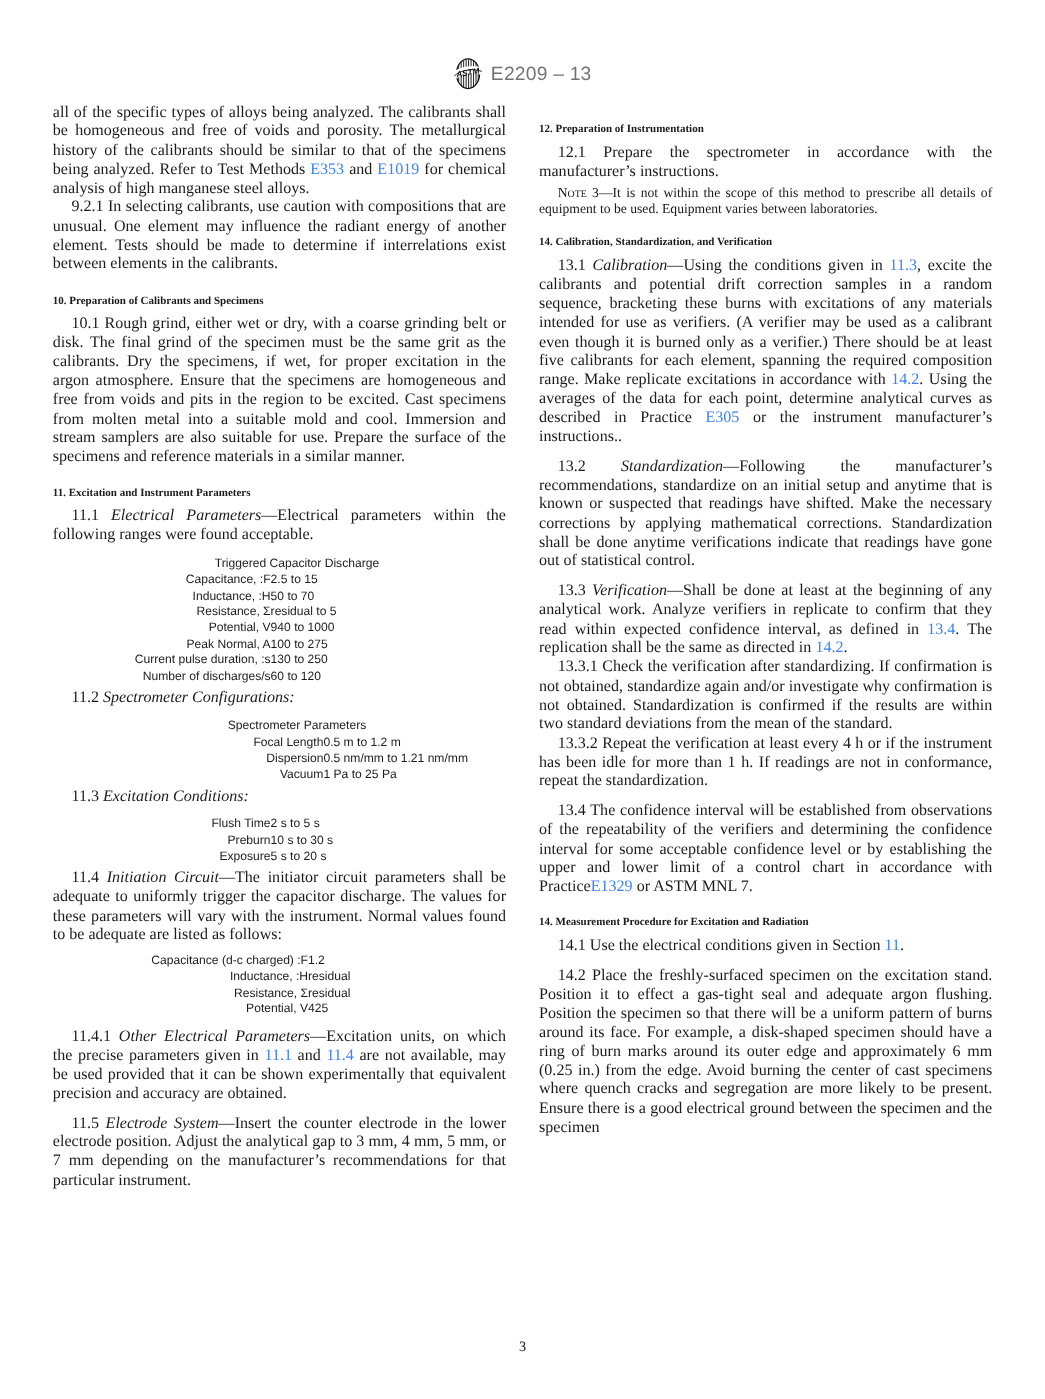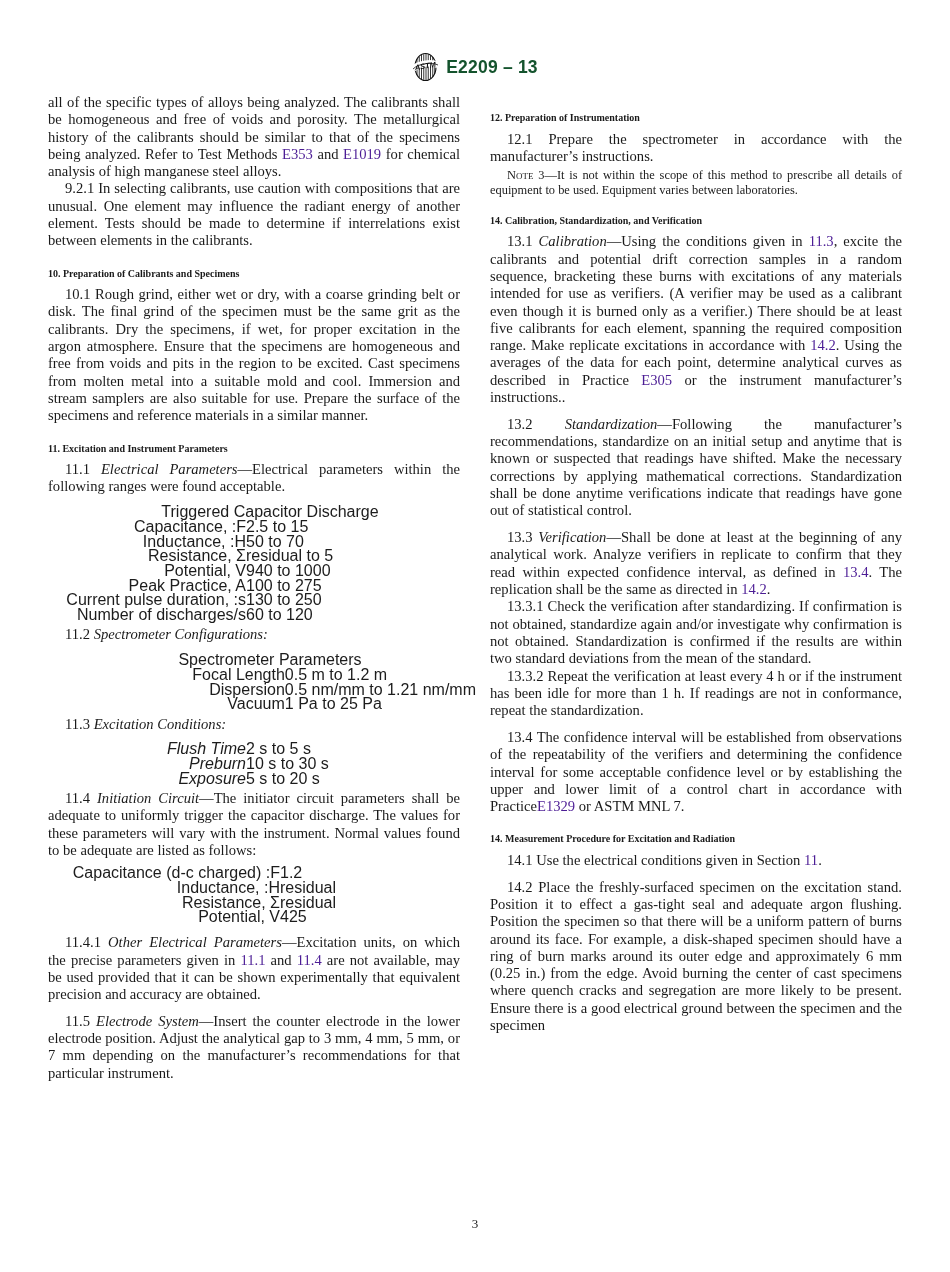--- a/index.html
+++ b/index.html
@@ -33,24 +33,24 @@
     gap: 7px;
   }
   .astm-logo {
     display: inline-block;
     width: 27px;
     height: 30px;
     flex: 0 0 auto;
   }
   .runhead-title {
     font-family: "Liberation Sans", "DejaVu Sans", sans-serif;
-    font-weight: bold;
+    font-weight: normal;
     font-size: 17.5px;
     letter-spacing: 0.2px;
-    color: #14532d;
+    color: #737373;
     white-space: nowrap;
   }
 
   
   .col {
     position: absolute;
     top: 94px;
     width: 412px;
   }
   .col-left  { left: 48px; }
@@ -72,39 +72,39 @@
   h2 {
     margin: 0;
     font-size: 10px;
     line-height: 17.5px;
     font-weight: bold;
     text-align: left;
   }
   h2.sec { margin-top: 15px; margin-bottom: 4px; }
 
   .it { font-style: italic; }
-  .lnk { color: #4c1d95; }
+  .lnk { color: #3b82f6; }
   .dash { font-style: normal; }
 
   
   p.note {
     font-size: 12.4px;
     line-height: 14.4px;
     text-indent: 17px;
     margin-top: 3px;
   }
   .smallcaps {
     font-variant: small-caps;
     font-size: 12.4px;
   }
 
   
   .ptable {
     font-family: "Liberation Sans", "DejaVu Sans", sans-serif;
-    font-size: 16px;
+    font-size: 11px;
     line-height: 14.6px;
     color: #1c1c1c;
     margin-top: 9px;
     margin-bottom: 4px;
     width: 100%;
     border-collapse: collapse;
   }
   .ptable .thead td {
     text-align: center;
     padding: 0 0 1px 0;
@@ -117,21 +117,21 @@
   }
   .ptable td.k { width: 205px; }
   .ptable td.v { text-align: left; }
 
   
   .t-discharge      { margin-left: 16px; }
   .t-discharge td.k { width: 182px; }
   .t-spectrometer      { margin-left: 16px; }
   .t-spectrometer td.k { width: 230px; }
   .t-excitation      { margin-left: 16px; }
-  .t-excitation td.k { width: 182px; font-style: italic; }
+  .t-excitation td.k { width: 182px; }
   .t-initiation      { margin-left: 14px; margin-top: 7px; }
   .t-initiation td.k { width: 218px; }
 
   
   .cap-discharge     { padding-left: 30px; }
   .cap-spectrometer  { padding-left: 22px; }
 
   
   .folio {
     position: absolute;
@@ -201,21 +201,21 @@
           </tr>
       <tr>
             <td class="k">Resistance, Σ</td>
             <td class="v">residual to 5</td>
           </tr>
       <tr>
             <td class="k">Potential, V</td>
             <td class="v">940 to 1000</td>
           </tr>
       <tr>
-            <td class="k">Peak Practice, A</td>
+            <td class="k">Peak Normal, A</td>
             <td class="v">100 to 275</td>
           </tr>
       <tr>
             <td class="k">Current pulse duration, :s</td>
             <td class="v">130 to 250</td>
           </tr>
       <tr>
             <td class="k">Number of discharges/s</td>
             <td class="v">60 to 120</td>
           </tr>

